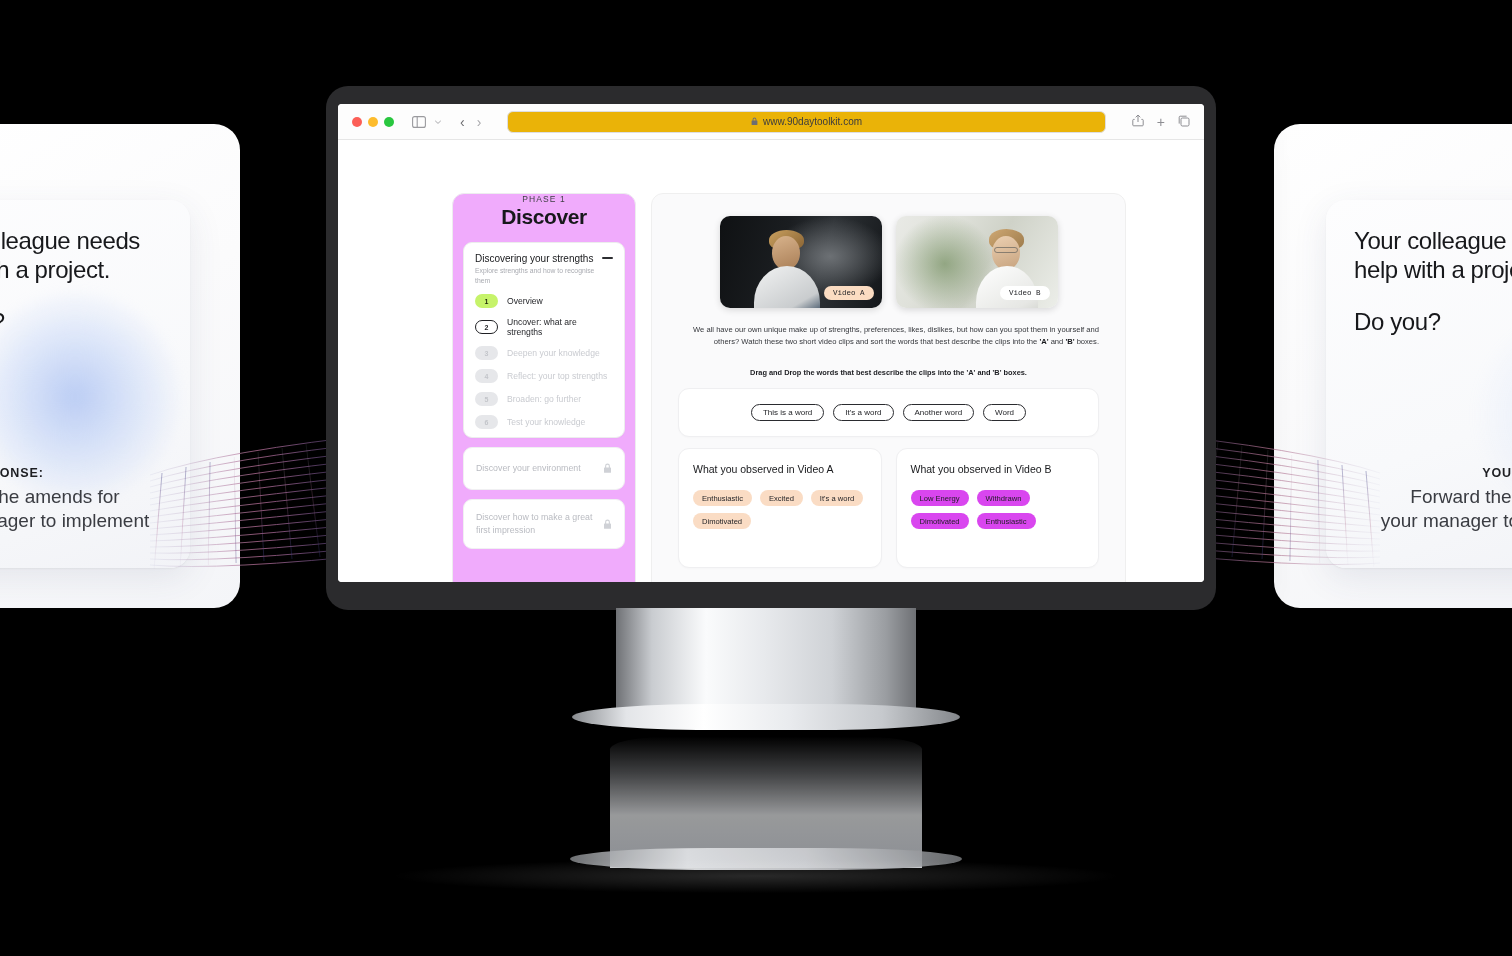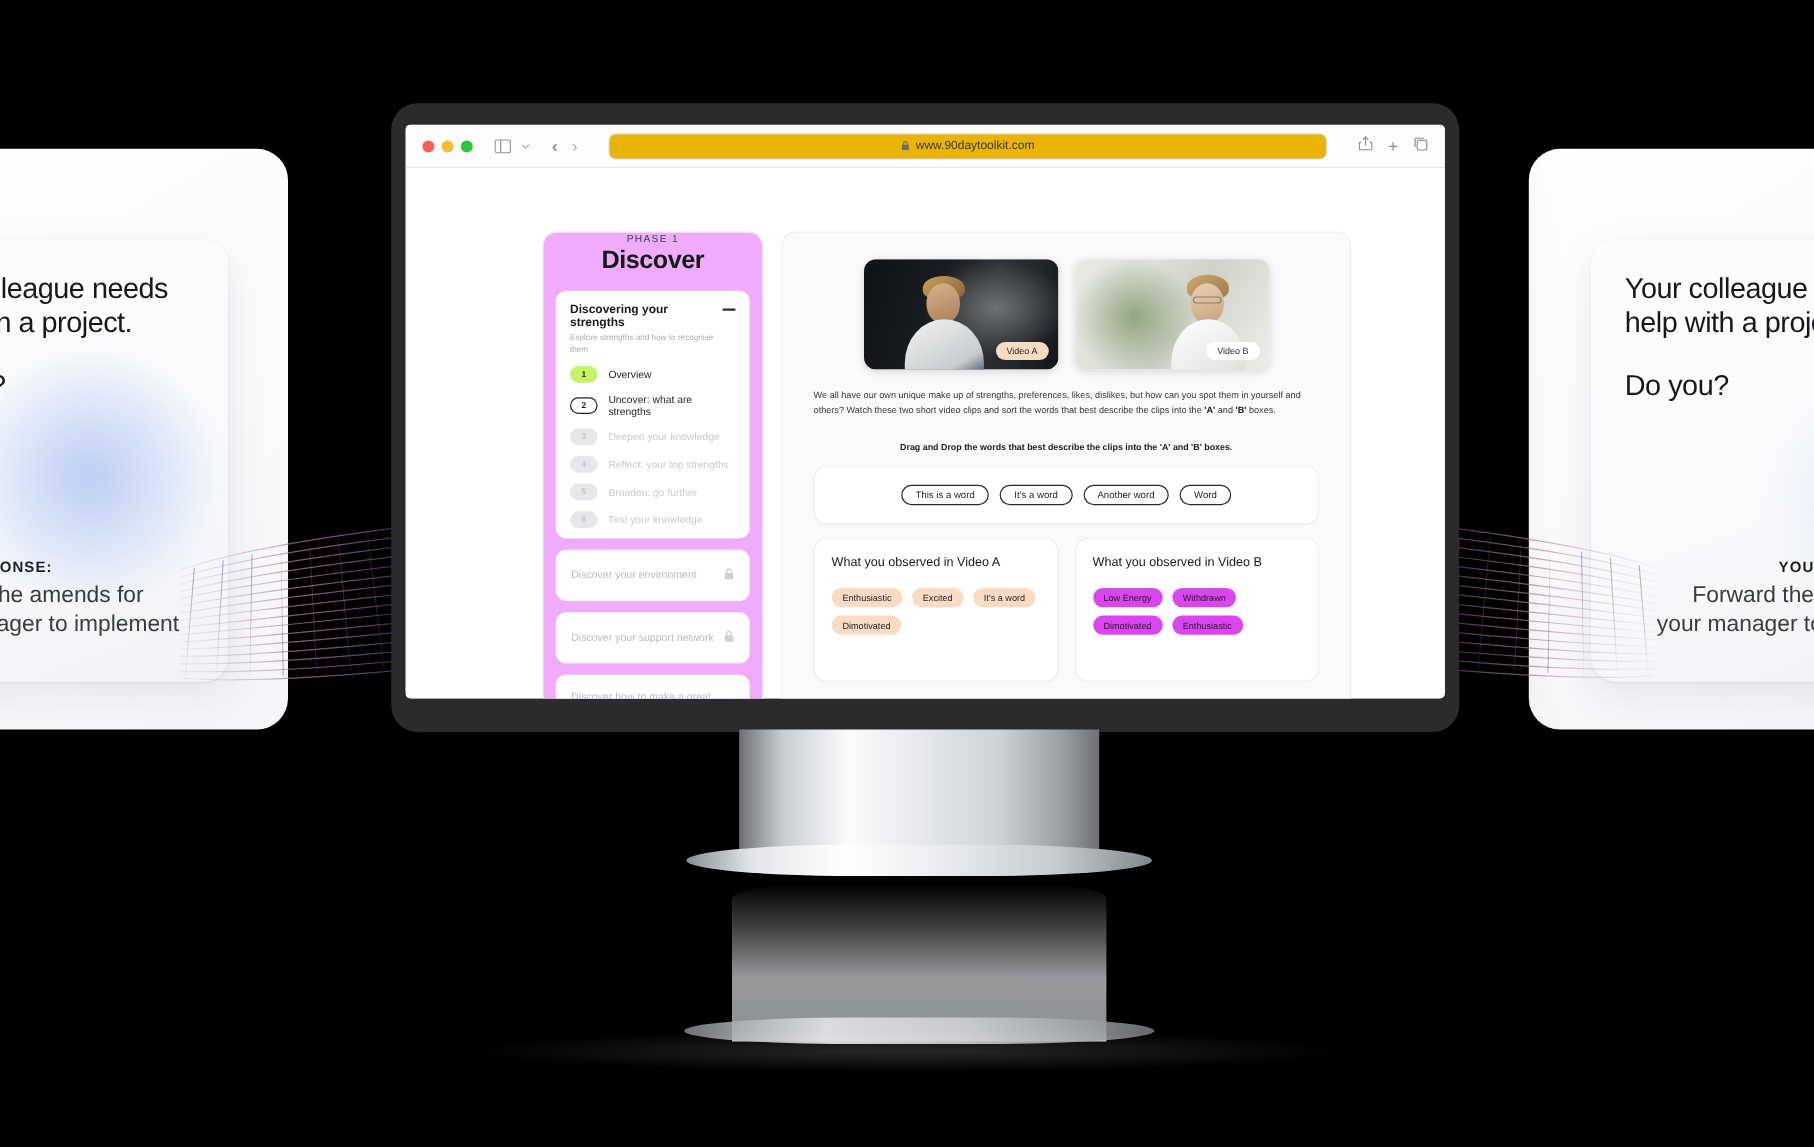--- a/index.html
+++ b/index.html
@@ -104,21 +104,21 @@
     align-self: flex-start; min-height: 421px;
   }
   .phase-kicker { text-align: center; font-size: 8.5px; letter-spacing: 1.1px; color: #3d3e42; font-weight: normal; }
   .phase-title  { text-align: center; font-size: 21px; font-weight: bold; color: #17181b; letter-spacing: -.4px; margin-top: 1px; margin-bottom: 13px; }
 
   .module {
     background: #fff; border: 1px solid #eceded; border-radius: 9px;
     padding: 10px 11px 8px 11px; box-shadow: 0 1px 2px rgba(0,0,0,.02);
   }
   .module-head { display: flex; align-items: flex-start; justify-content: space-between; gap: 6px; }
-  .module-title { font-size: 10px; font-weight: bold; color: #17181b; }
+  .module-title { font-size: 10px; font-weight: normal; color: #17181b; }
   .collapse-ico { width: 11px; height: 2px; background: #2c2d31; border-radius: 1px; margin-top: 4px; flex: none; }
   .module-sub { font-size: 6.8px; color: #a9abb1; line-height: 1.42; margin-top: 2px; width: 135px; }
 
   .step { display: flex; align-items: center; gap: 9px; margin-top: 9px; }
   .step-badge {
     width: 23px; height: 14px; border-radius: 9px; flex: none;
     display: flex; align-items: center; justify-content: center;
     font-size: 7px; font-weight: bold;
   }
   .step-badge.done { background: #c6f36a; color: #1f2a0c; }
@@ -138,20 +138,21 @@
 
   
   #main {
     flex: 1; background: #fafafb; border: 1px solid #efefef; border-radius: 12px;
     padding: 22px 26px 0 26px; align-self: flex-start; min-height: 421px;
   }
   .videos { display: flex; gap: 14px; justify-content: center; }
   .video {
     position: relative; width: 162px; height: 92px; border-radius: 10px; overflow: hidden;
     box-shadow: 0 2px 7px rgba(0,0,0,.14);
+    font-family: Liberation Mono, monospace;
   }
   .video.a { background:
       radial-gradient(ellipse 60% 70% at 68% 44%, rgba(112,116,120,.95) 0%, rgba(40,42,46,.0) 62%),
       linear-gradient(105deg,#0f1113 0%,#1a1d20 38%,#2d3135 62%,#14171a 100%); }
   .video.b { background:
       radial-gradient(ellipse 46% 78% at 30% 52%, rgba(86,120,62,.55) 0%, rgba(180,190,180,0) 68%),
       linear-gradient(120deg,#e9eae6 0%,#dfe1da 30%,#cfd2c8 55%,#eceee9 100%); }
   .fig { position: absolute; }
   .fig-head { border-radius: 50%; }
   .fig-body { border-radius: 50% 50% 6px 6px / 70% 70% 6px 6px; }
@@ -163,21 +164,21 @@
   .video.b .glasses { left: 98px; top: 31px; width: 24px; height: 6px; border: 1px solid #6d6a62; border-radius: 3px; opacity: .75; }
   .video.b .fig-body { left: 80px; top: 50px; width: 62px; height: 52px; background: linear-gradient(150deg,#ffffff,#e6e7e4 75%,#cfd1cb); }
   .vlabel {
     position: absolute; right: 8px; bottom: 8px; padding: 3px 9px; border-radius: 10px;
     font-size: 7.5px; color: #1f2024; font-weight: normal;
   }
   .vlabel.a { background: #fbdcc2; }
   .vlabel.b { background: #ffffff; }
 
   .intro {
-    margin-top: 16px; font-size: 7.6px; line-height: 1.58; color: #34363b;
+    margin-top: 16px; font-size: 7.6px; line-height: 1.58; color: #34363b; text-align: right;
   }
   .intro b { color: #15161a; }
   .dnd-instruction {
     margin-top: 20px; text-align: center; font-size: 7.4px; font-weight: bold; color: #1c1d21;
   }
 
   .word-bank {
     margin-top: 11px; background: #fff; border: 1px solid #efeff1; border-radius: 11px;
     padding: 15px 12px; display: flex; gap: 9px; justify-content: center; flex-wrap: wrap;
     box-shadow: 0 1px 2px rgba(0,0,0,.02);
@@ -426,26 +427,20 @@
           </div>
 
           <div id="locked-host">
               <div class="locked-row">
                 <span class="lbl">Discover your environment</span>
                 <span class="lock-ico"><svg width="9" height="11" viewBox="0 0 9 11" fill="#cfd1d6">
                     <path d="M2.1 4.4V3a2.4 2.4 0 1 1 4.8 0v1.4h.5a.6.6 0 0 1 .6.6v4.2a.6.6 0 0 1-.6.6H1.6a.6.6 0 0 1-.6-.6V5a.6.6 0 0 1 .6-.6zM3.2 4.4h2.6V3a1.3 1.3 0 1 0-2.6 0z"></path>
                   </svg></span>
               </div>
               <div class="locked-row">
-                <span class="lbl">Discover your support network</span>
-                <span class="lock-ico"><svg width="9" height="11" viewBox="0 0 9 11" fill="#cfd1d6">
-                    <path d="M2.1 4.4V3a2.4 2.4 0 1 1 4.8 0v1.4h.5a.6.6 0 0 1 .6.6v4.2a.6.6 0 0 1-.6.6H1.6a.6.6 0 0 1-.6-.6V5a.6.6 0 0 1 .6-.6zM3.2 4.4h2.6V3a1.3 1.3 0 1 0-2.6 0z"></path>
-                  </svg></span>
-              </div>
-              <div class="locked-row">
                 <span class="lbl">Discover how to make a great first impression</span>
                 <span class="lock-ico"><svg width="9" height="11" viewBox="0 0 9 11" fill="#cfd1d6">
                     <path d="M2.1 4.4V3a2.4 2.4 0 1 1 4.8 0v1.4h.5a.6.6 0 0 1 .6.6v4.2a.6.6 0 0 1-.6.6H1.6a.6.6 0 0 1-.6-.6V5a.6.6 0 0 1 .6-.6zM3.2 4.4h2.6V3a1.3 1.3 0 1 0-2.6 0z"></path>
                   </svg></span>
               </div>
             </div>
         </aside>
 
         <main id="main">
 

